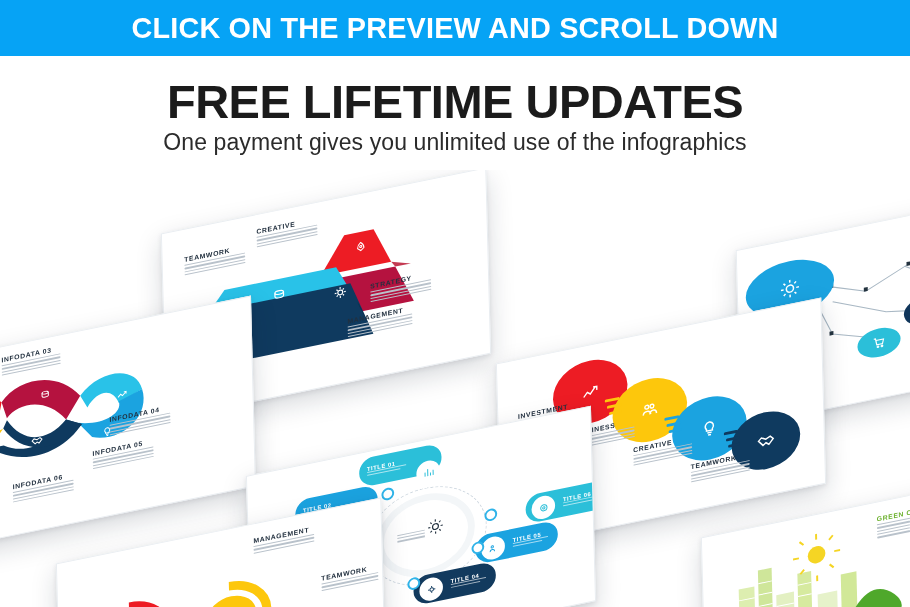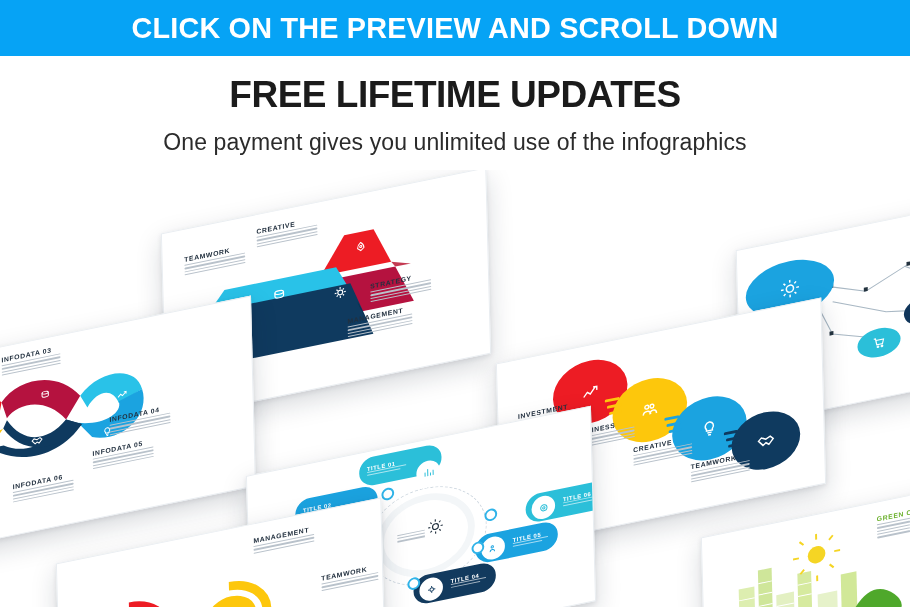--- a/index.html
+++ b/index.html
@@ -14,21 +14,21 @@
     background:#06a3f5;display:flex;align-items:center;justify-content:center;
   }
   #banner-text{
     color:#ffffff;font-weight:bold;font-size:30px;letter-spacing:0.2px;
     text-align:center;white-space:nowrap;transform:scaleX(0.96);
   }
 
   
   #headline{
     position:absolute;left:0;top:74px;width:910px;text-align:center;
-    font-size:37px;font-weight:bold;color:#1b1b1b;letter-spacing:-0.5px;
+    font-size:47px;font-weight:bold;color:#1b1b1b;letter-spacing:-0.5px;
     white-space:nowrap;
   }
   #subhead{
     position:absolute;left:0;top:129px;width:910px;text-align:center;
     font-size:23px;font-weight:300;color:#2b2b2b;letter-spacing:0.1px;
     white-space:nowrap;
   }
 
   
   #stage{position:absolute;left:0;top:170px;width:910px;height:437px;overflow:hidden;}

